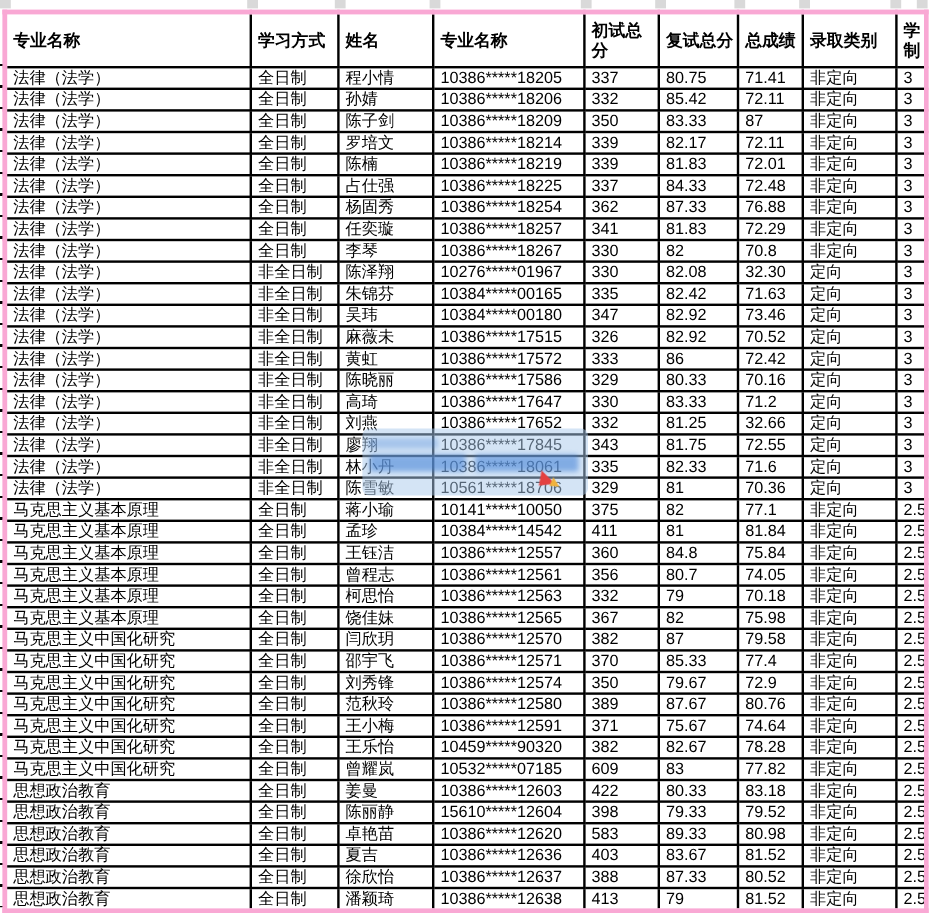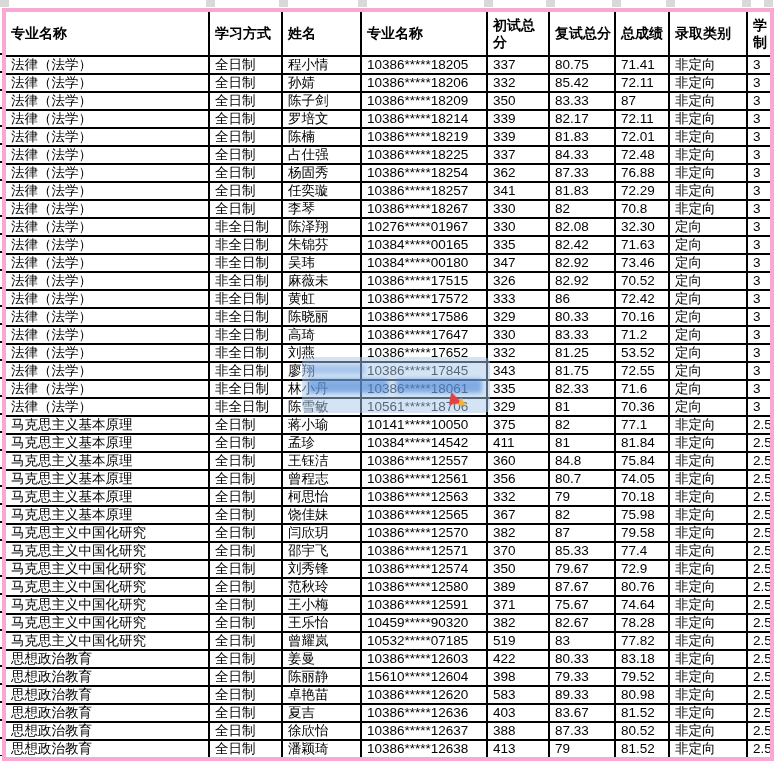--- a/index.html
+++ b/index.html
@@ -266,21 +266,21 @@
         <td>定向</td>
         <td>3</td>
       </tr>
       <tr>
         <td>法律（法学）</td>
         <td>非全日制</td>
         <td>刘燕</td>
         <td>10386*****17652</td>
         <td>332</td>
         <td>81.25</td>
-        <td>53.52</td>
+        <td>32.66</td>
         <td>定向</td>
         <td>3</td>
       </tr>
       <tr>
         <td>法律（法学）</td>
         <td>非全日制</td>
         <td>廖翔</td>
         <td>10386*****17845</td>
         <td>343</td>
         <td>81.75</td>
@@ -440,21 +440,21 @@
         <td>82.67</td>
         <td>78.28</td>
         <td>非定向</td>
         <td>2.5</td>
       </tr>
       <tr>
         <td>马克思主义中国化研究</td>
         <td>全日制</td>
         <td>曾耀岚</td>
         <td>10532*****07185</td>
-        <td>519</td>
+        <td>609</td>
         <td>83</td>
         <td>77.82</td>
         <td>非定向</td>
         <td>2.5</td>
       </tr>
       <tr>
         <td>思想政治教育</td>
         <td>全日制</td>
         <td>姜曼</td>
         <td>10386*****12603</td>

